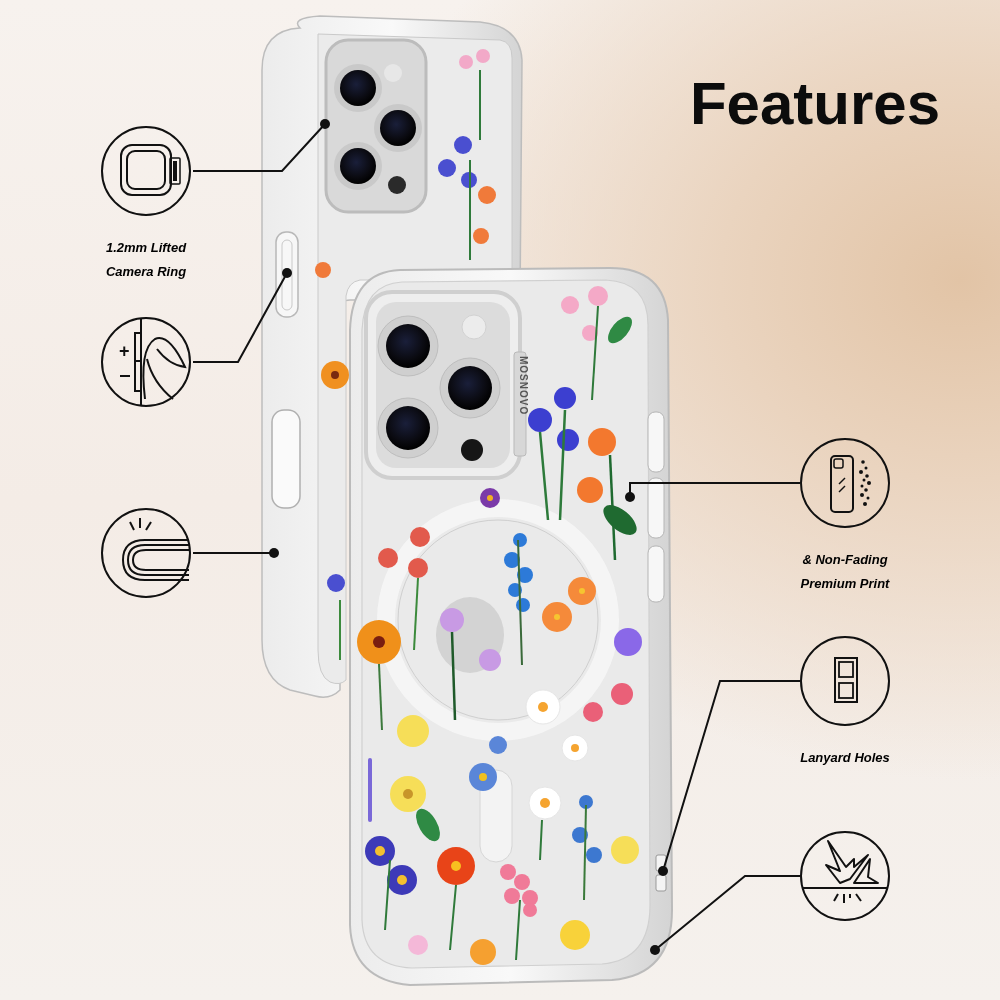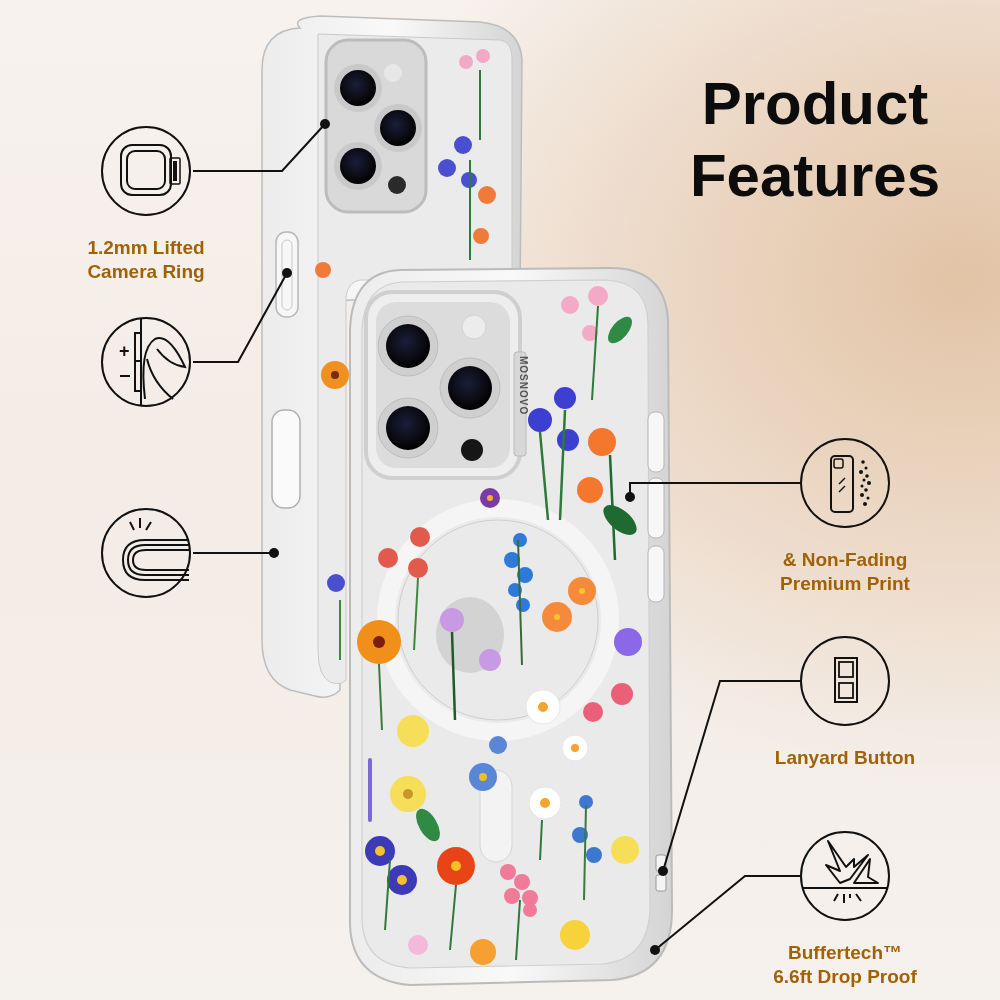--- a/index.html
+++ b/index.html
@@ -13,29 +13,28 @@
     position:absolute; left:660px; top:68px; width:310px;
     text-align:center; font-weight:bold; font-size:60px; line-height:72px; color:#0c0c0c;
   }
   .feature { position:absolute; width:180px; text-align:center; }
   .feature .circle {
     width:90px; height:90px; border:2px solid #111; border-radius:50%;
     margin:0 auto; position:relative; box-sizing:border-box;
   }
   .feature .circle svg { position:absolute; left:0; top:0; }
   .feature .label {
-    margin-top:20px; font-weight:bold; font-size:19px; line-height:24px; color:#a16207;
+    margin-top:20px; font-weight:bold; font-size:13px; line-height:24px; color:#000000;font-style:italic;
   }
   svg.overlay { position:absolute; left:0; top:0; }
 </style>
 </head>
 <body>
 
 <div class="title">
-  <div>Product</div>
   <div>Features</div>
 </div>
 
 <svg class="overlay" width="1000" height="1000" viewBox="0 0 1000 1000">
   <defs>
     <linearGradient id="caseGrad" x1="0" x2="1">
       <stop offset="0" stop-color="#f2f2f2"></stop>
       <stop offset="1" stop-color="#dedede"></stop>
     </linearGradient>
     <linearGradient id="sideGrad" x1="0" x2="1">
@@ -311,33 +310,29 @@
 
 <div class="feature" style="left:755px; top:636px;">
   <div class="circle">
     <svg width="86" height="86" viewBox="0 0 86 86">
       <rect x="33" y="20" width="22" height="44" fill="none" stroke="#111" stroke-width="2"></rect>
       <rect x="37" y="24" width="14" height="15" fill="none" stroke="#111" stroke-width="1.8"></rect>
       <rect x="37" y="45" width="14" height="15" fill="none" stroke="#111" stroke-width="1.8"></rect>
     </svg>
   </div>
   <div class="label">
-    <div>Lanyard Button</div>
+    <div>Lanyard Holes</div>
   </div>
 </div>
 
 <div class="feature" style="left:755px; top:831px;">
   <div class="circle">
     <svg width="86" height="86" viewBox="0 0 86 86">
       <path d="M24 32 L38 38 L26 8 L44 34 L52 26 L52 34 L66 22 L48 46 L38 50 Z" fill="none" stroke="#111" stroke-width="2" stroke-linejoin="round"></path>
       <path d="M52 50 L68 26 L66 44 L76 50 Z" fill="none" stroke="#111" stroke-width="2" stroke-linejoin="round"></path>
       <line x1="0" y1="55" x2="86" y2="55" stroke="#111" stroke-width="2"></line>
       <line x1="32" y1="68" x2="36" y2="61" stroke="#111" stroke-width="2"></line>
       <line x1="42" y1="70" x2="42" y2="61" stroke="#111" stroke-width="2"></line>
       <line x1="48" y1="61" x2="48" y2="65" stroke="#111" stroke-width="2"></line>
       <line x1="54" y1="61" x2="59" y2="68" stroke="#111" stroke-width="2"></line>
     </svg>
   </div>
-  <div class="label">
-    <div>Buffertech™</div>
-    <div>6.6ft Drop Proof</div>
-  </div>
 </div>
 
 </body></html>

